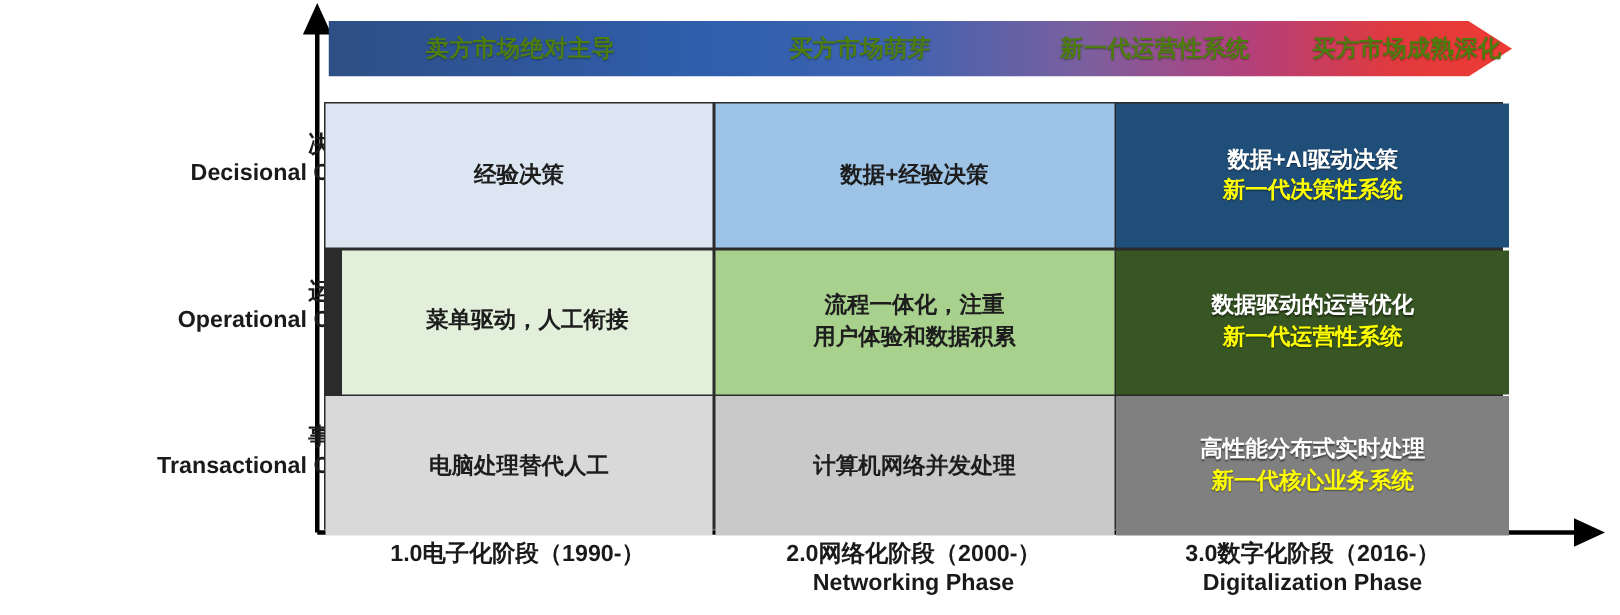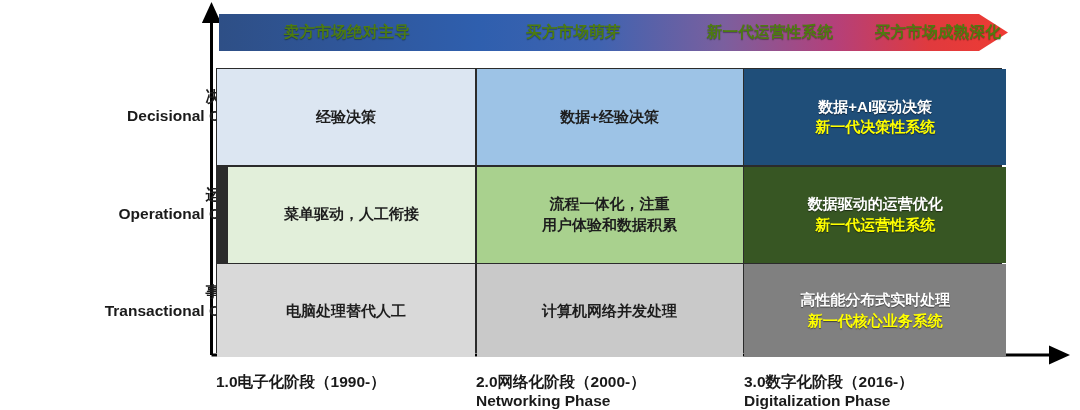--- a/index.html
+++ b/index.html
@@ -120,22 +120,22 @@
   }
   .cell.dark .line-accent {
     color: #ffff00;
     text-shadow: 0 1px 1px rgba(0,0,0,0.5);
   }
   .cell.light .line-main { color: #1d1d1d; }
 
   
   .phase-label {
     position: absolute;
-    top: 372px;
-    text-align: left;
+    top: 360px;
+    text-align: center;
     line-height: 1.25;
     color: #1a1a1a;
   }
   .phase-label .cn {
     display: block;
     font-size: 15.5px;
     font-weight: bold;
   }
   .phase-label .en {
     display: block;

